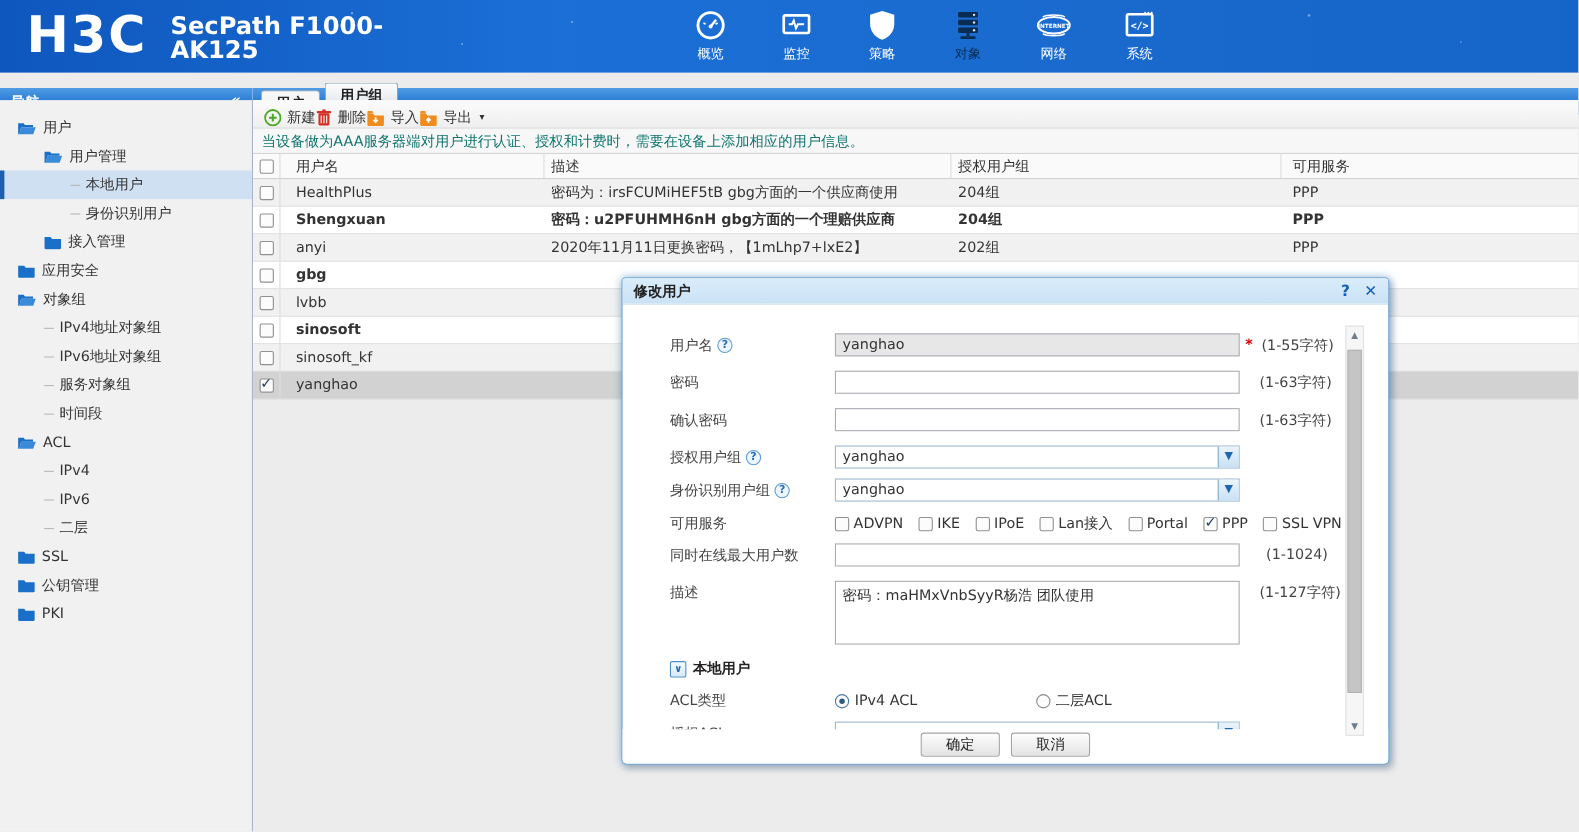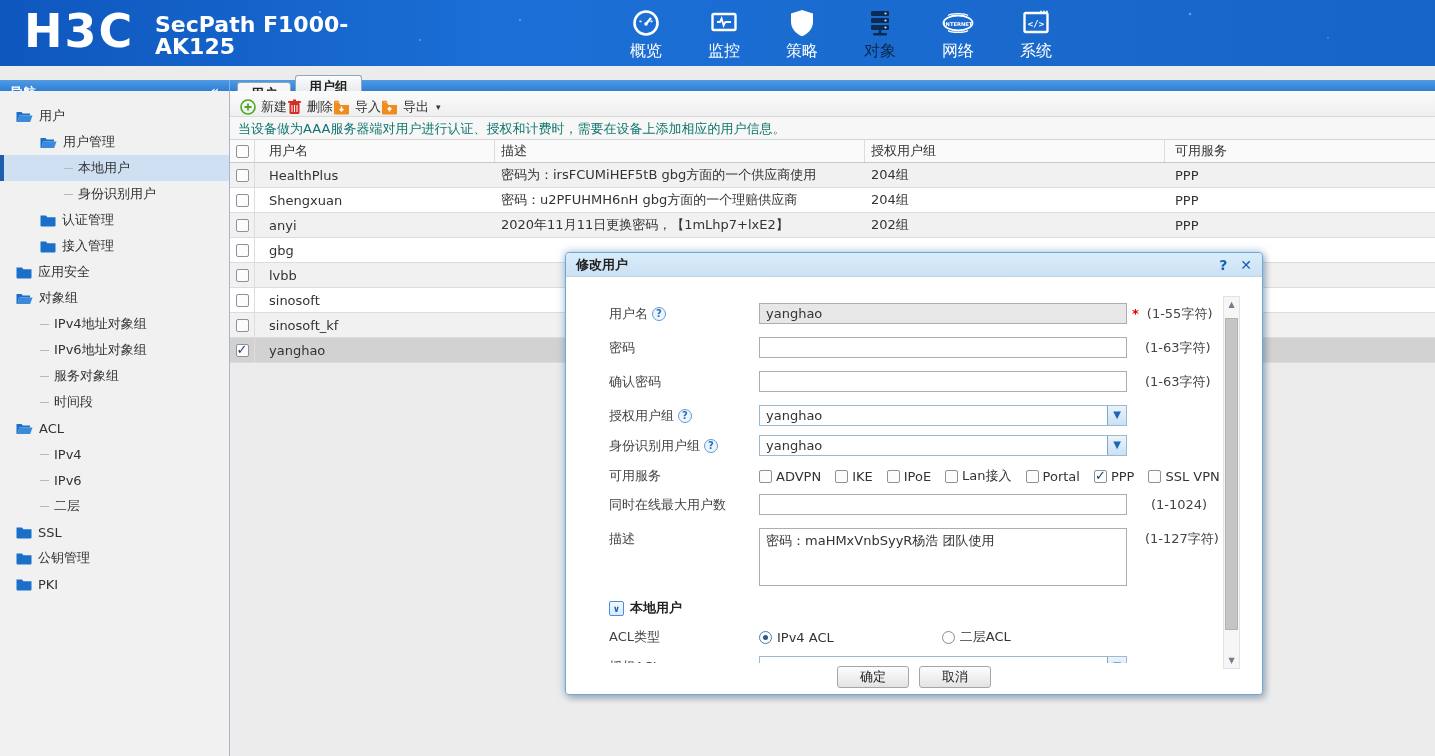--- a/index.html
+++ b/index.html
@@ -17,21 +17,21 @@
       radial-gradient(3px 3px at 1190px 14px, rgba(255,255,255,.55), transparent 60%),
       radial-gradient(2px 2px at 1328px 38px, rgba(255,255,255,.4), transparent 60%),
       linear-gradient(90deg,#0e57be 0%, #1b6fd6 35%, #1a6ace 70%, #1565c8 100%);
   }
   .logo { position:absolute; left:24px; top:4px; color:#fff; font-size:46px; font-weight:bold; letter-spacing:2px; font-family:"DejaVu Sans",sans-serif; }
   .device-name { position:absolute; left:155px; top:14px; color:#fff; font-size:22px; line-height:22px; font-weight:bold; white-space:pre-line; }
 
   .topnav { position:absolute; left:618px; top:6px; display:flex; gap:22px; }
   .topnav-item { width:56px; display:flex; flex-direction:column; align-items:center; color:#fff; cursor:pointer; }
   .topnav-item .nav-ic { height:34px; display:flex; align-items:center; justify-content:center; }
-  .topnav-item .nav-label { font-size:16px; margin-top:1px; }
+  .topnav-item .nav-label { font-size:12px; margin-top:1px; }
   .topnav-item.active { color:#0a2b52; }
 
   
   .band { position:absolute; left:0; top:80px; width:1435px; height:25px;
     background:linear-gradient(180deg,#4f9be4 0%, #2f7fd6 45%, #1b62c4 100%); border-bottom:1px solid #c3cdd8; }
   .nav-header { position:absolute; left:0; top:0; width:230px; height:25px; color:#fff; font-weight:bold;
     padding:4px 10px 0 10px; border-right:1px solid #7fb0e8; }
   .nav-collapse { position:absolute; right:10px; top:3px; color:#fff; font-weight:bold; font-size:14px; cursor:pointer; }
   .tabstrip { position:absolute; left:230px; top:0; height:25px; display:flex; align-items:flex-end; padding-left:7px; gap:4px; }
   .tab { height:30px; padding:2px 13px 0 13px; font-weight:bold; color:#222; border:1px solid #8fa6bc; border-bottom:none;
@@ -59,21 +59,21 @@
   .trow { display:grid; grid-template-columns:25px 240px 370px 300px auto; align-items:center; height:25px; border-bottom:1px solid #dcdcdc; }
   .trow.head { height:23px; background:#fafafa; border-bottom:1px solid #c9c9c9; }
   .trow.head > div { border-right:1px solid #ddd; height:100%; display:flex; align-items:center; }
   .trow.head > div:last-child { border-right:none; }
   .trow .c-check { display:flex; justify-content:center; border-right:1px solid #ddd; height:100%; align-items:center; }
   .trow .c-name { padding-left:14px; }
   .trow .c-desc { padding-left:6px; }
   .trow .c-group { padding-left:6px; }
   .trow .c-svc { padding-left:10px; }
   .trow.odd { background:#f1f1f1; }
-  .trow.even { background:#ffffff; }
+  .trow.even { background:#ffffff;font-weight:bold; }
   .trow.selected { background:#d2d2d2; }
 
   .cb { width:13px; height:13px; border:1px solid #919191; background:#fcfcfc; display:inline-block; position:relative; border-radius:2px; }
   .cb.checked::after { content:"✓"; position:absolute; left:0px; top:-3px; font-size:13px; font-weight:bold; color:#21405f; }
 
   
   .dialog { position:absolute; left:565px; top:252px; width:698px; height:443px; background:#fff; border:1px solid #6ea7d8;
     border-radius:4px; box-shadow:0 0 8px rgba(70,130,190,.55), 3px 4px 6px rgba(0,0,0,.18); z-index:20; }
   .dlg-title { height:24px; background:linear-gradient(180deg,#d9ecfa,#cbe2f5); border-bottom:1px solid #bcd6ec;
     border-radius:4px 4px 0 0; display:flex; align-items:center; padding:0 10px; font-weight:bold; color:#222; }
@@ -233,29 +233,20 @@
       <span class="dash"></span>
       <span class="tree-label">身份识别用户</span>
     </div>
     <div class="tree-item">
       <span class="t-pad" style="width:40px"></span>
       <span class="f-ic">
         <svg width="16" height="13" viewBox="0 0 16 13">
           <path d="M0.5 1.5 h5.5 l1.3 1.8 H15.5 v8.2 a1 1 0 0 1 -1 1 H1.5 a1 1 0 0 1 -1 -1 Z" fill="#1a6fc9"></path>
         </svg>
       </span>
-      <span class="tree-label">认证管理</span>
-    </div>
-    <div class="tree-item">
-      <span class="t-pad" style="width:40px"></span>
-      <span class="f-ic">
-        <svg width="16" height="13" viewBox="0 0 16 13">
-          <path d="M0.5 1.5 h5.5 l1.3 1.8 H15.5 v8.2 a1 1 0 0 1 -1 1 H1.5 a1 1 0 0 1 -1 -1 Z" fill="#1a6fc9"></path>
-        </svg>
-      </span>
       <span class="tree-label">接入管理</span>
     </div>
     <div class="tree-item">
       <span class="t-pad" style="width:16px"></span>
       <span class="f-ic">
         <svg width="16" height="13" viewBox="0 0 16 13">
           <path d="M0.5 1.5 h5.5 l1.3 1.8 H15.5 v8.2 a1 1 0 0 1 -1 1 H1.5 a1 1 0 0 1 -1 -1 Z" fill="#1a6fc9"></path>
         </svg>
       </span>
       <span class="tree-label">应用安全</span>

